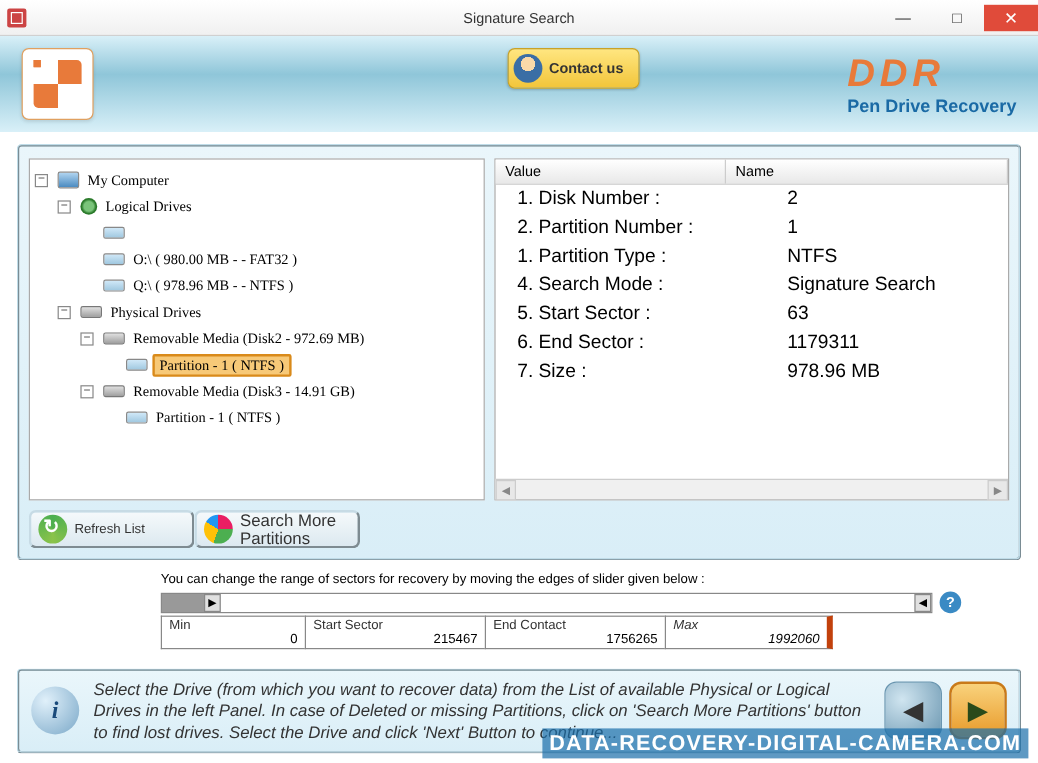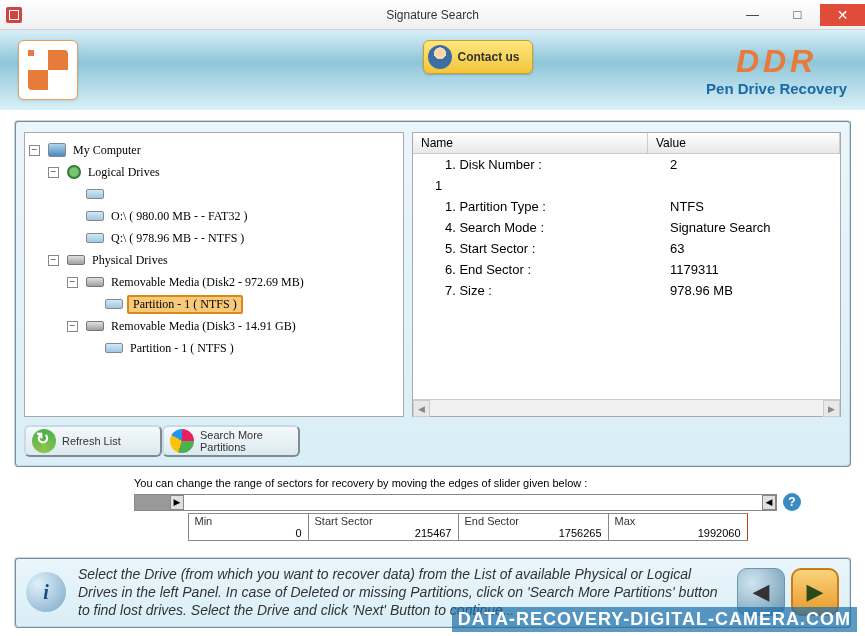--- a/index.html
+++ b/index.html
@@ -13,21 +13,21 @@
   .win-btn.min { color: #333; }
   .win-btn.max { color: #333; }
   .win-btn.close { background: #e04b3a; color: #fff; font-size: 14px; }
   
   .header-bg { height: 80px; background: linear-gradient(to bottom, #d9f0f8 0%, #8fc6d9 40%, #d9f0f8 100%); display: flex; align-items: center; padding: 0 18px; position: relative; }
   .logo-box { width: 60px; height: 60px; background: #fff; border: 1px solid #e0a060; border-radius: 6px; display: flex; align-items: center; justify-content: center; box-shadow: 0 1px 3px rgba(0,0,0,0.1); }
   .logo-inner { width: 40px; height: 40px; background: repeating-conic-gradient(#e87a3a 0 25%, #fff 0 50%); border-radius: 4px; position:relative; }
   .logo-inner::before, .logo-inner::after { content:""; position:absolute; width:6px; height:6px; background:#e87a3a; }
   .contact-btn { position: absolute; left: 50%; transform: translateX(-10px); top: 10px; background: linear-gradient(#ffe680, #f2c53a); border: 1px solid #c9a227; border-radius: 6px; padding: 4px 12px 4px 4px; display: flex; align-items: center; gap:6px; font-size: 12px; font-weight: bold; color: #333; box-shadow: 0 1px 2px rgba(0,0,0,0.2); }
   .contact-avatar { width:24px; height:24px; background: radial-gradient(circle at 50% 35%, #f9d9a9 30%, #3a6ea5 31%); border-radius: 50%; }
-  .branding { margin-left: auto; text-align: center; }
+  .branding { margin-left: auto; text-align: left; }
   .ddr { color: #e87a3a; font-weight: bold; font-size: 32px; letter-spacing: 4px; font-style: italic; }
   .subbrand { color: #1a6aa5; font-weight: bold; font-size: 15px; }
   
   .content { padding: 10px 14px 6px 14px; }
   .panels-border { border: 2px ridge #bfdce8; background: linear-gradient(#eaf6fb, #d9eef7); border-radius: 4px; padding: 10px 8px 8px 8px; }
   .panels { display: flex; gap: 8px; }
   .tree-panel, .table-panel { background: #fff; border: 1px solid #aaa; height: 285px; }
   .tree-panel { width: 380px; overflow: auto; font-size: 12px; padding: 6px 0; }
   .table-panel { flex: 1; display: flex; flex-direction: column; }
   
@@ -39,49 +39,49 @@
   .icon-globe { background: radial-gradient(circle, #7ac47a 40%, #2a7a2a 60%); border-radius: 50%; width:14px; }
   .icon-drive { background: linear-gradient(#d0e8f8, #a0c8e0); border-radius: 2px; border:1px solid #888; height:10px; }
   .icon-physical { background: linear-gradient(#e0e0e0, #a0a0a0); border-radius: 2px; border:1px solid #777; height:10px; }
   .tree-label { padding: 1px 3px; font-family: Liberation Serif, serif; }
   .tree-label.selected { background: #f7c978; border: 2px solid #d98a1a; border-radius: 2px; padding: 0 4px; }
   
   .table-header { display: flex; background: linear-gradient(#fff, #e8e8e8); border-bottom: 1px solid #ccc; font-size: 12px; }
   .th { padding: 3px 8px; border-right: 1px solid #ccc; }
   .th.name { width: 235px; }
   .th.value { flex:1; }
-  .table-body { flex: 1; font-size: 13px; overflow: auto; padding-left: 14px; }
+  .table-body { flex: 1; font-size: 16px; overflow: auto; }
   .tr { display: flex; padding: 2px 0; }
   .td { padding: 1px 8px; }
   .td.name { width: 235px; padding-left: 18px; }
   .td.value { flex:1; }
   .scroll-x { height: 17px; background: #f0f0f0; border-top: 1px solid #ccc; display: flex; }
   .sb-arrow { width: 17px; height: 17px; background: #e8e8e8; border: 1px solid #ccc; display:flex; align-items:center; justify-content:center; font-size:9px; color:#888; }
   .sb-track { flex:1; }
   
   .btnrow { display: flex; margin-top: 8px; }
   .panel-btn { width: 138px; height: 32px; background: linear-gradient(#f5f9fb, #dce9f0); border: 2px outset #c7dbe5; border-radius: 6px; display: flex; align-items: center; gap: 6px; font-size: 11px; color: #333; cursor: pointer; padding: 0 6px; }
   .btn-icon { width: 24px; height: 24px; border-radius: 50%; }
   .icon-refresh { background: conic-gradient(#4caf50, #8bc34a, #4caf50); position:relative; }
   .icon-refresh::after { content:"↻"; position:absolute; color:#fff; font-size:16px; left:4px; top:0px; font-weight:bold; }
   .icon-pie { background: conic-gradient(#e91e63 0 90deg, #4caf50 90deg 200deg, #ffc107 200deg 300deg, #2196f3 300deg 360deg); }
-  .btn-text-multi { line-height: 1.1; font-size: 11px; }
+  .btn-text-multi { line-height: 1.1; font-size: 14px; }
   
   .slider-section { margin: 10px 50px 4px 120px; font-size: 11px; }
   .slider-label { margin-bottom: 4px; }
   .slider-row { display: flex; align-items: center; gap: 6px; }
   .slider-bar { flex: 1; height: 17px; border: 1px solid #888; display: flex; background: #fff; }
   .slider-handle-l, .slider-handle-r { width: 14px; height: 100%; background: #e0e0e0; border: 1px solid #888; display:flex; align-items:center; justify-content:center; font-size:9px; cursor:ew-resize; }
   .slider-filled-l { width: 35px; background: #999; }
   .slider-filled-r { width: 0px; background: #999; }
   .slider-track { flex:1; }
   .help-icon { width: 18px; height: 18px; border-radius: 50%; background: #3a8ac4; color: #fff; display: flex; align-items: center; justify-content: center; font-size: 12px; font-weight: bold; cursor: pointer; }
-  .sector-row { display: flex; gap: 0; margin-top: 2px; justify-content: center; }
+  .sector-row { display: flex; gap: 0; margin-top: 2px; }
   .sector-box { border: 1px solid #888; border-right: none; font-size: 11px; padding: 1px 6px 1px 6px; }
-  .sector-box:last-child { border-right: 1px solid #c2410c; }
+  .sector-box:last-child { border-right: 5px solid #c2410c; font-style: italic; }
   .sector-box .lbl { display:block; color:#333; }
   .sector-box .val { display:block; text-align:right; }
   .sb1 { width: 120px; } .sb2 { width: 150px; } .sb3 { width: 150px; } .sb4 { width: 140px; }
   
   .footer { display: flex; align-items: center; gap: 12px; margin: 6px 14px 0 14px; border: 2px ridge #bfdce8; border-radius: 4px; background: linear-gradient(#eaf6fb, #d9eef7); padding: 6px 10px; }
   .info-icon { width: 40px; height: 40px; border-radius: 50%; background: radial-gradient(circle at 30% 30%, #e0f0fa, #7aa8c8); display:flex; align-items:center; justify-content:center; color:#1a4a7a; font-weight:bold; font-size:20px; font-style:italic; font-family:Georgia,serif; }
   .footer-text { flex:1; font-size: 14px; color: #333; line-height: 1.3; font-style: italic; }
   .nav-btns { display: flex; gap: 6px; }
   .nav-btn { width: 48px; height: 48px; border-radius: 10px; display:flex; align-items:center; justify-content:center; font-size:22px; color:#333; cursor:pointer; }
   .nav-back { background: radial-gradient(circle at 30% 30%, #d0e5f0, #6a96b0); border:1px solid #6a96b0; }
@@ -184,29 +184,30 @@
             <span class="tree-spacer"></span>
             <span class="tree-spacer"></span>
             <span class="tree-spacer"></span>
             <span class="tree-icon icon-drive"></span>
             <span class="tree-label">Partition - 1 ( NTFS )</span>
           </div>
       </div>
 
       <div class="table-panel">
         <div class="table-header">
+          <div class="th value">Value</div>
           <div class="th name">Name</div>
-          <div class="th value">Value</div>
         </div>
         <div class="table-body" id="details-body">
             <div class="tr">
               <div class="td name">1. Disk Number :</div>
               <div class="td value">2</div>
             </div>
             <div class="tr">
+              <div class="td name">2. Partition Number :</div>
               <div class="td value">1</div>
             </div>
             <div class="tr">
               <div class="td name">1. Partition Type :</div>
               <div class="td value">NTFS</div>
             </div>
             <div class="tr">
               <div class="td name">4. Search Mode :</div>
               <div class="td value">Signature Search</div>
             </div>
@@ -259,21 +260,21 @@
     <div class="sector-row">
       <div class="sector-box sb1">
           <span class="lbl">Min</span>
           <span class="val">0</span>
         </div>
       <div class="sector-box sb2">
           <span class="lbl">Start Sector</span>
           <span class="val">215467</span>
         </div>
       <div class="sector-box sb3">
-          <span class="lbl">End Sector</span>
+          <span class="lbl">End Contact</span>
           <span class="val">1756265</span>
         </div>
       <div class="sector-box sb4">
           <span class="lbl">Max</span>
           <span class="val">1992060</span>
         </div>
     </div>
   </div>
 </div>
 

